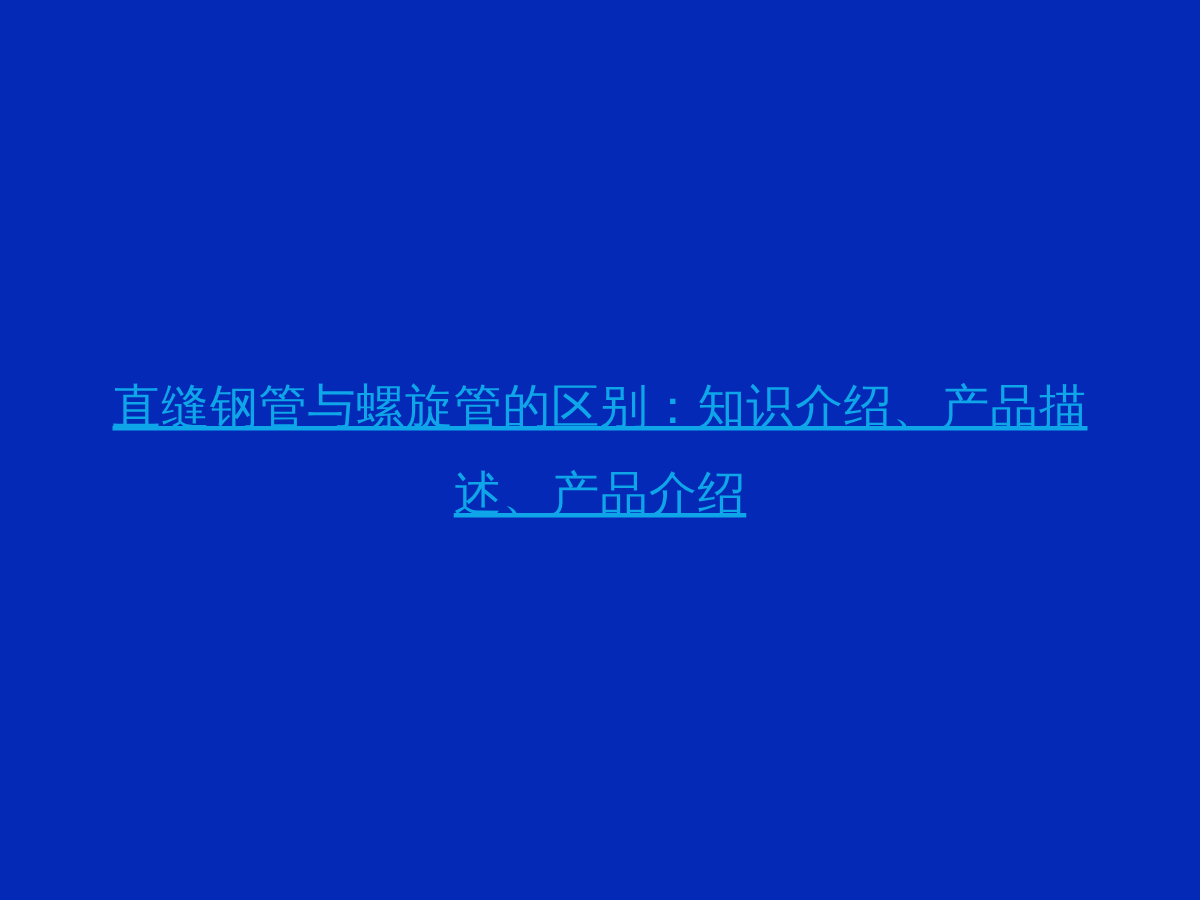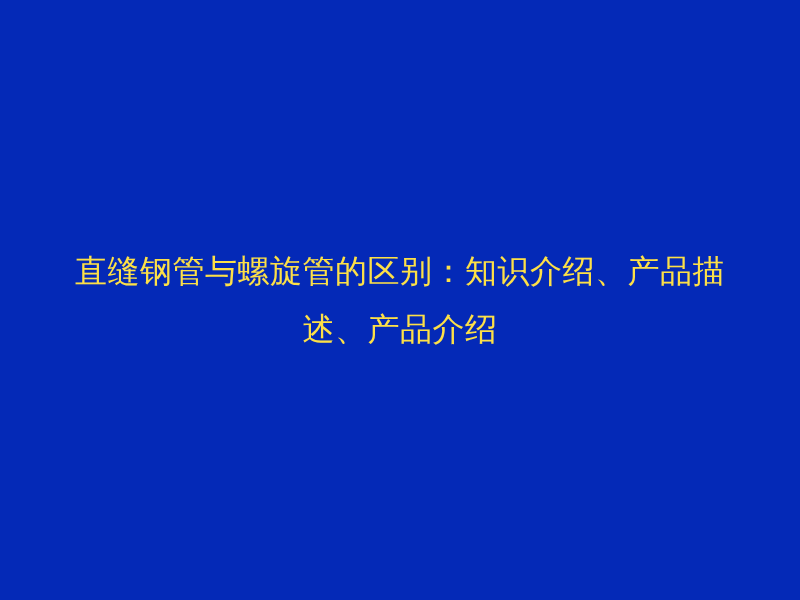--- a/index.html
+++ b/index.html
@@ -53,17 +53,17 @@
     -webkit-font-smoothing: antialiased;
   }
 </style>
 </head>
 <body>
 
 <div class="slide" style="background: rgb(4, 41, 183);">
 
   <div class="title-block">
 
-    <h1 class="slide-title" style="color: #fde047;">直缝钢管与螺旋管的区别：知识介绍、产品描述、产品介绍</h1>
+    <h1 class="slide-title" style="color: #0ea5e9; text-decoration: underline;">直缝钢管与螺旋管的区别：知识介绍、产品描述、产品介绍</h1>
 
   </div>
 
 </div>
 
 </body></html>

